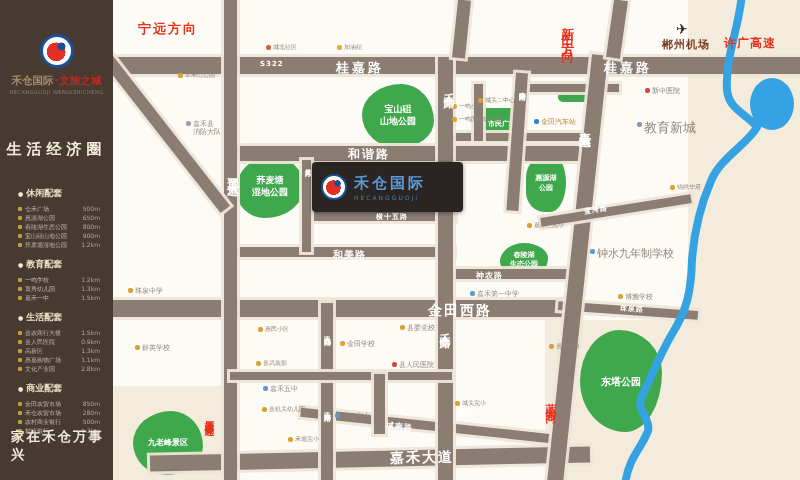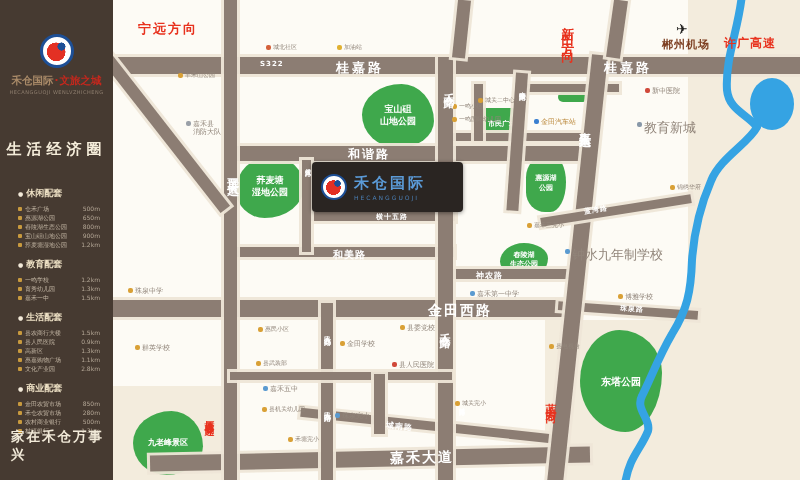--- a/index.html
+++ b/index.html
@@ -201,21 +201,21 @@
           <span>城关二中心小学</span>
         </div>
         <div class="poi" style="left: 527px; top: 222px; font-size: 6px;">
           <span class="dot" style="background: rgb(217, 160, 54);"></span>
           <span>嘉禾三完小</span>
         </div>
         <div class="poi" style="left: 670px; top: 184px; font-size: 6px;">
           <span class="dot" style="background: rgb(217, 160, 54);"></span>
           <span>锦绣华府</span>
         </div>
-        <div class="poi" style="left: 565px; top: 248px; font-size: 13px;">
+        <div class="poi" style="left: 590px; top: 248px; font-size: 11px;">
           <span class="dot" style="background: rgb(90, 154, 208);"></span>
           <span>钟水九年制学校</span>
         </div>
         <div class="poi" style="left: 618px; top: 293px; font-size: 7px;">
           <span class="dot" style="background: rgb(217, 160, 54);"></span>
           <span>博雅学校</span>
         </div>
         <div class="poi" style="left: 470px; top: 290px; font-size: 7px;">
           <span class="dot" style="background: rgb(90, 154, 208);"></span>
           <span>嘉禾第一中学</span>

